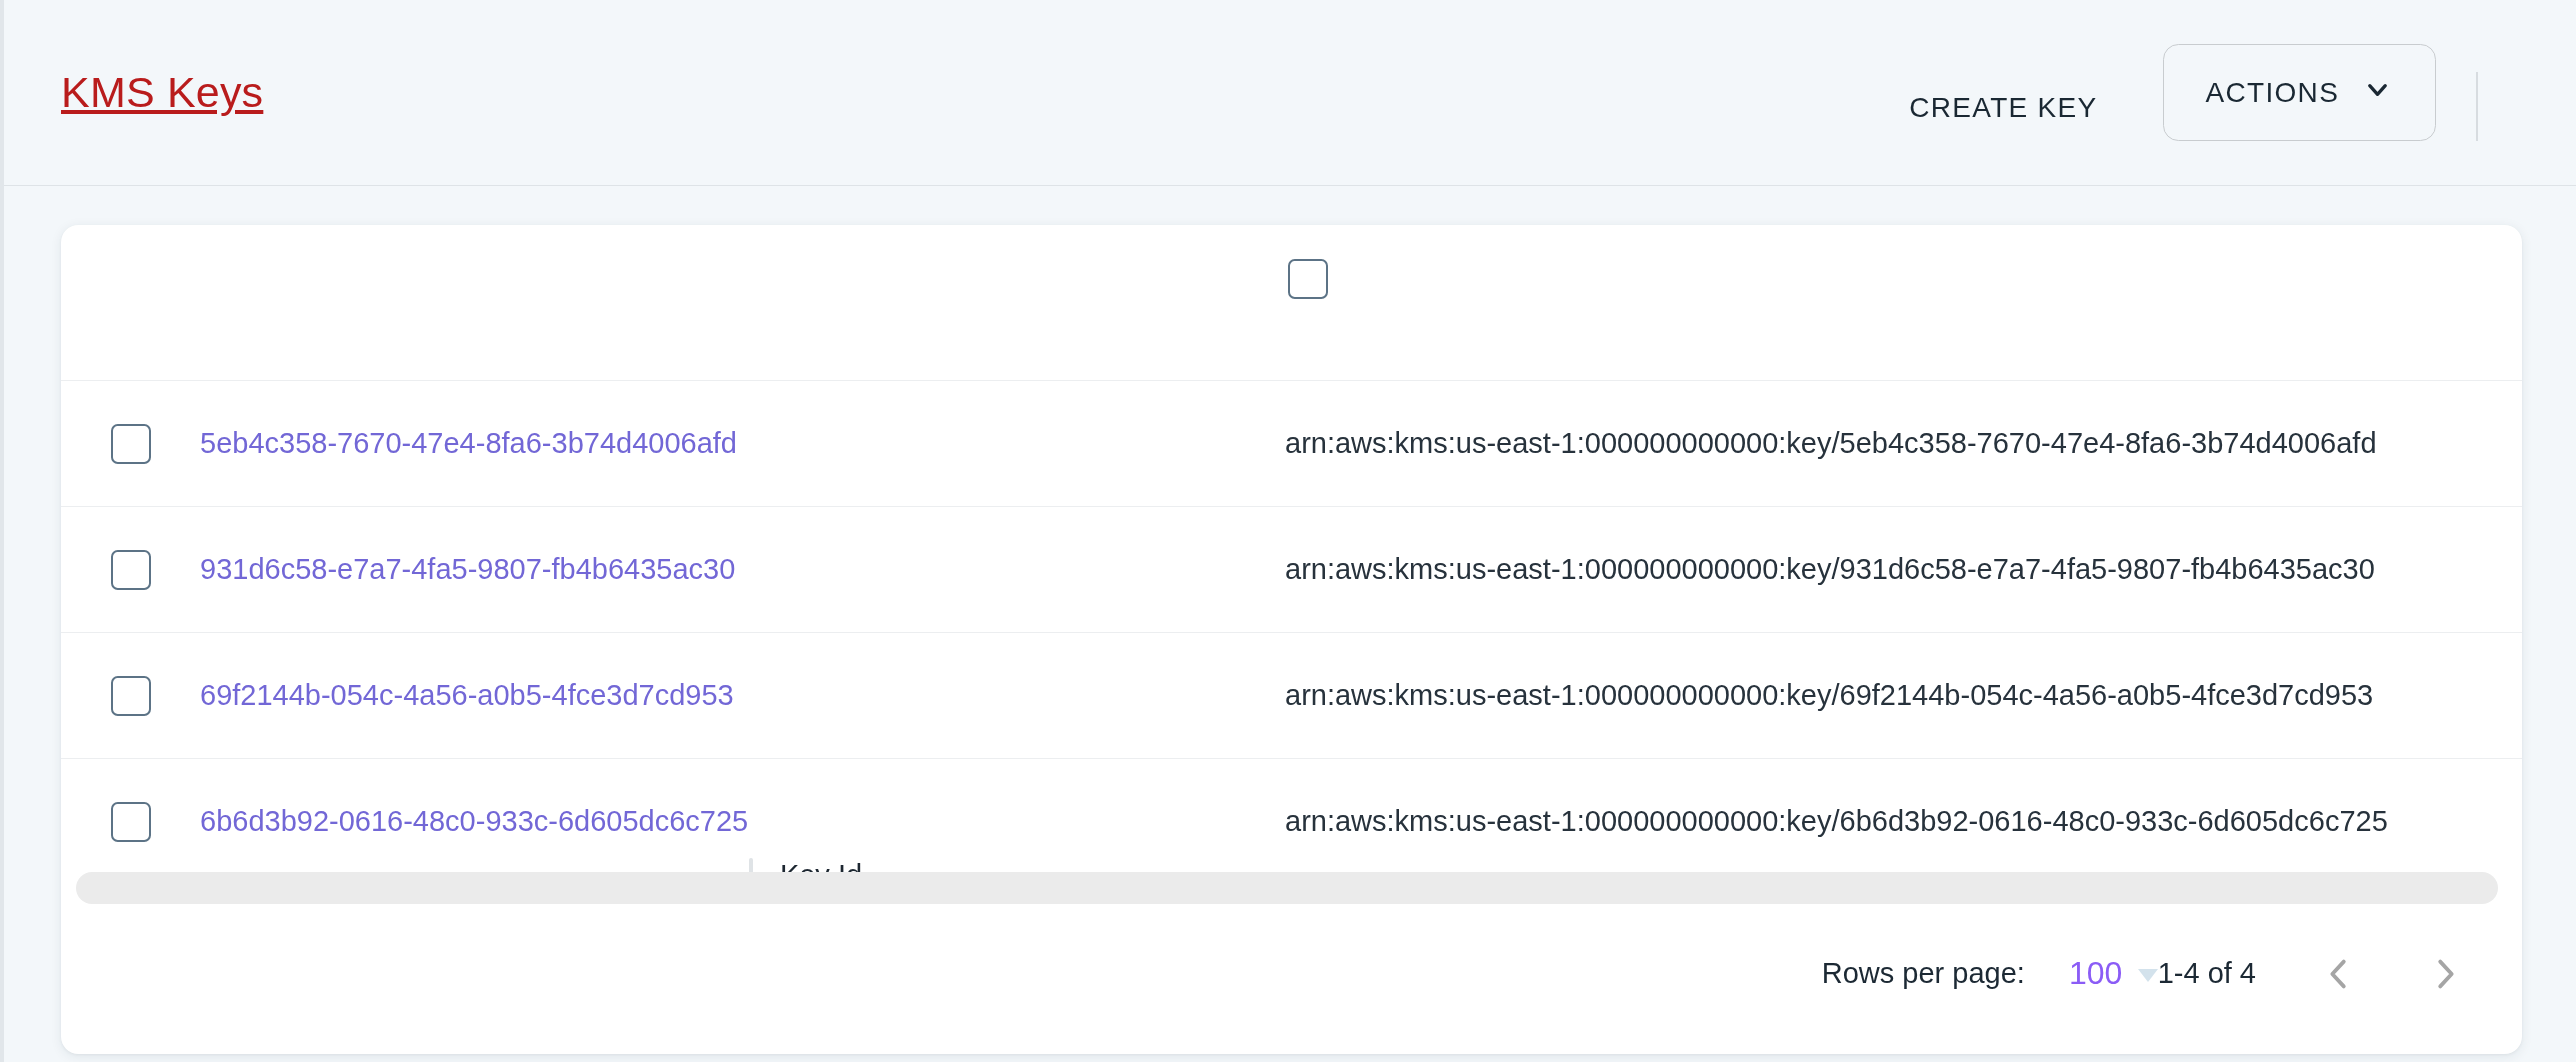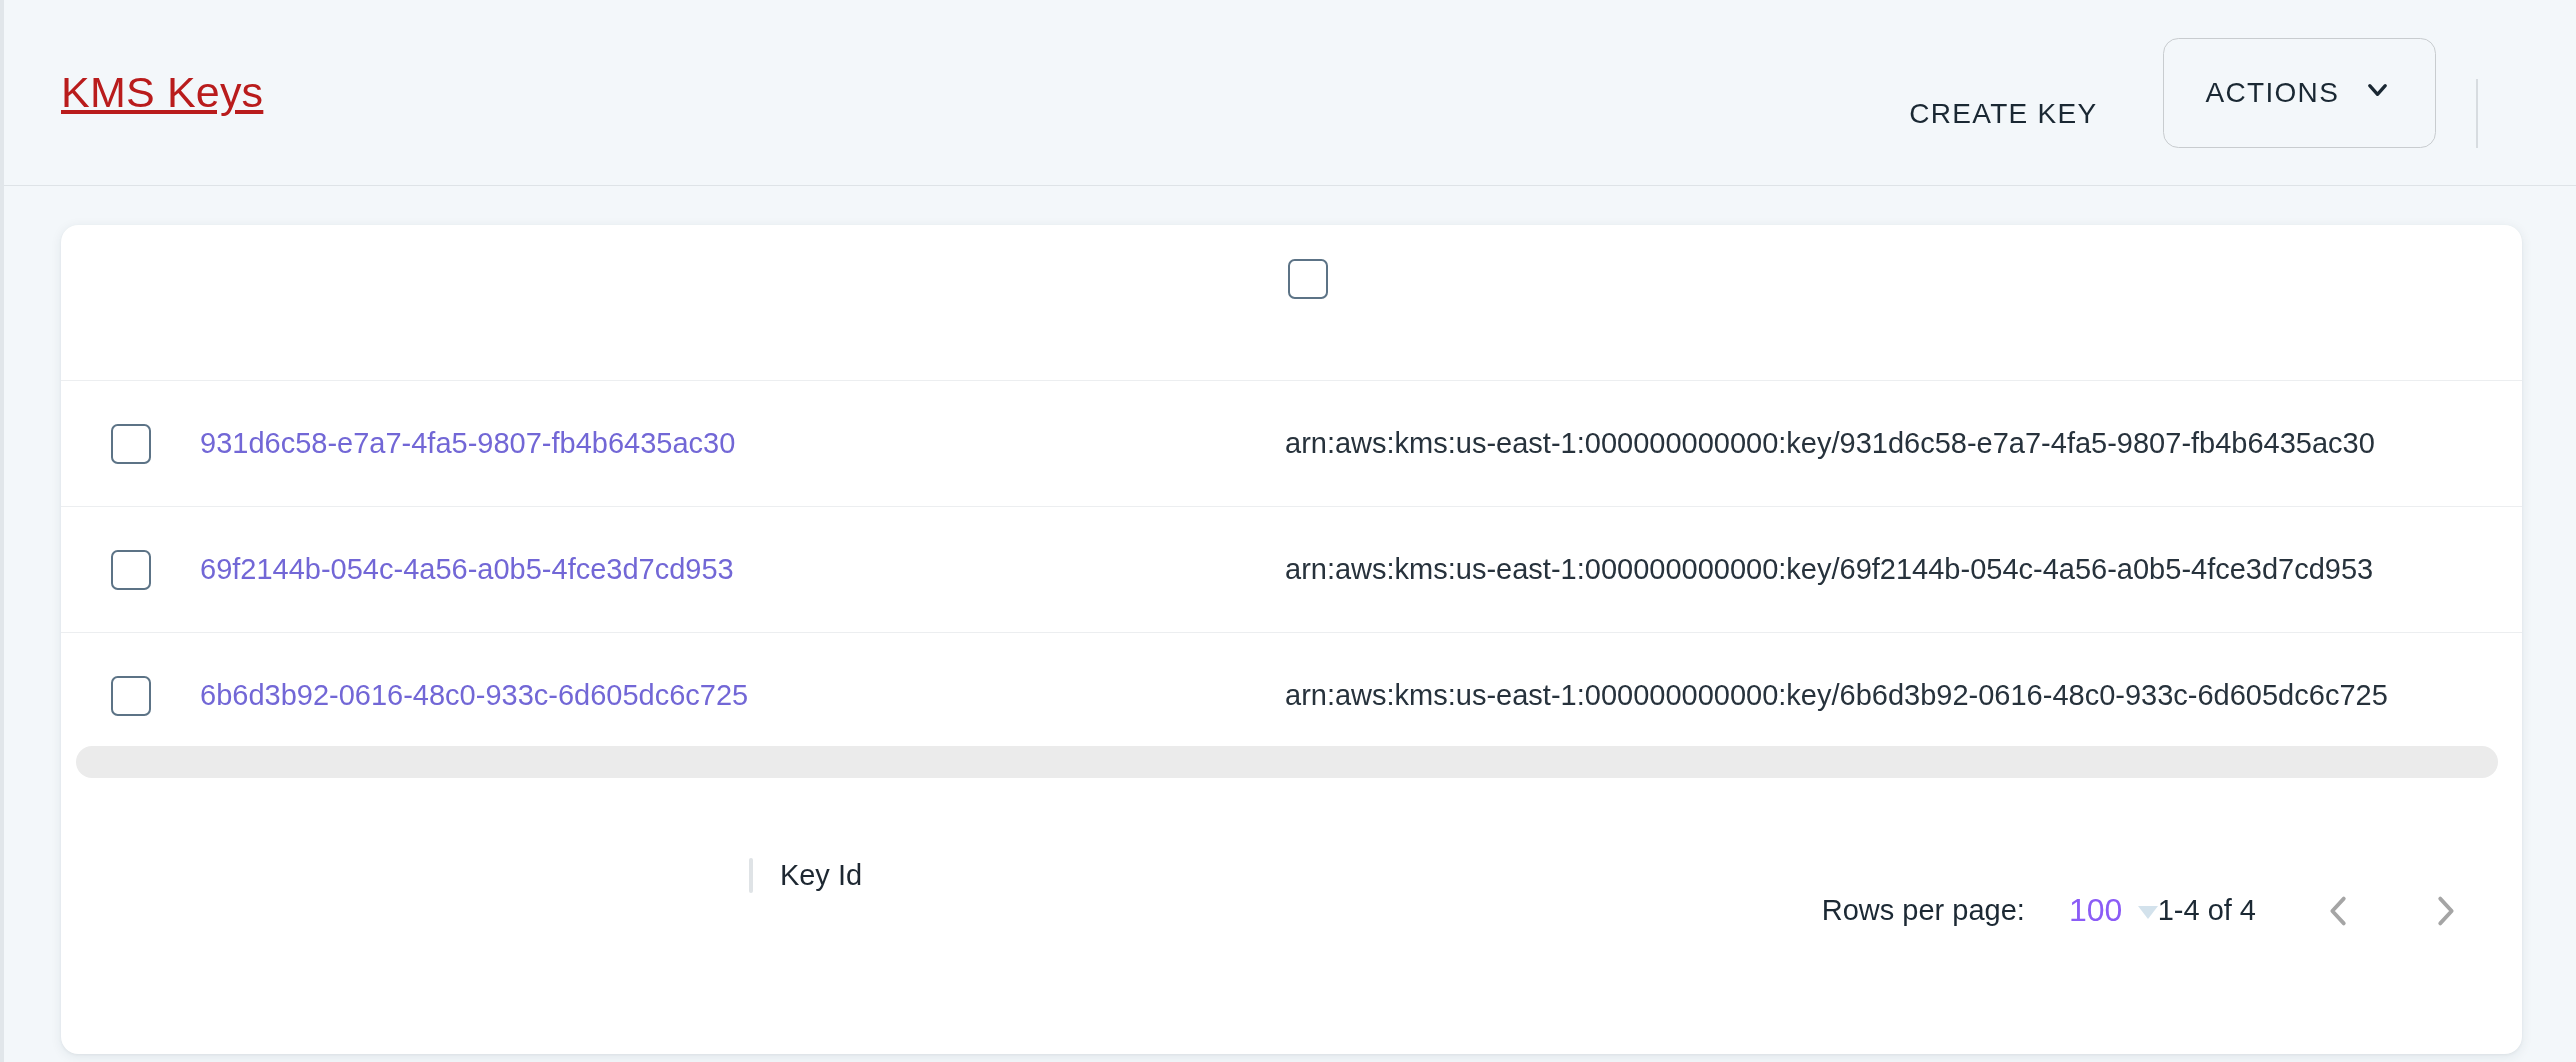--- a/index.html
+++ b/index.html
@@ -33,21 +33,21 @@
   .btn-text {
     border: none; background: transparent; cursor: pointer;
     font-family: inherit;
     font-size: 28px; font-weight: 500; letter-spacing: 1.3px;
     color: #1a2833; padding: 17.4px 21px;
   }
   .btn-outlined {
     margin-left: 44px;
     display: flex; align-items: center; justify-content: center;
     gap: 23px;
-    height: 110px; padding: 0 42px;
+    height: 97px; padding: 0 42px;
     background: transparent; cursor: pointer;
     border: 1.9px solid #c8cccf; border-radius: 15.4px;
     font-family: inherit;
     font-size: 28px; font-weight: 500; letter-spacing: 1.3px;
     color: #1a2833;
   }
   .vert-divider {
     width: 1.9px; height: 69px; background: #d7dce0; margin: 0 40px;
   }
   .region-select {
@@ -175,20 +175,31 @@
     <div class="col-keyid">
       <span class="resize-handle"></span>
       <span class="col-label">Key Id</span>
     </div>
     <div class="col-arn">
       <span class="resize-handle"></span>
       <span class="col-label">Key Arn</span>
     </div>
   </div>
 
+  <div class="grid-row grid-body-row">
+    <div class="col-check">
+      <span class="checkbox"></span>
+    </div>
+    <div class="col-keyid">
+      <a class="cell-link">5eb4c358-7670-47e4-8fa6-3b74d4006afd</a>
+    </div>
+    <div class="col-arn">
+      <span class="cell-text">arn:aws:kms:us-east-1:000000000000:key/5eb4c358-7670-47e4-8fa6-3b74d4006afd</span>
+    </div>
+  </div>
 
   <div class="grid-row grid-body-row">
     <div class="col-check">
       <span class="checkbox"></span>
     </div>
     <div class="col-keyid">
       <a class="cell-link">931d6c58-e7a7-4fa5-9807-fb4b6435ac30</a>
     </div>
     <div class="col-arn">
       <span class="cell-text">arn:aws:kms:us-east-1:000000000000:key/931d6c58-e7a7-4fa5-9807-fb4b6435ac30</span>

